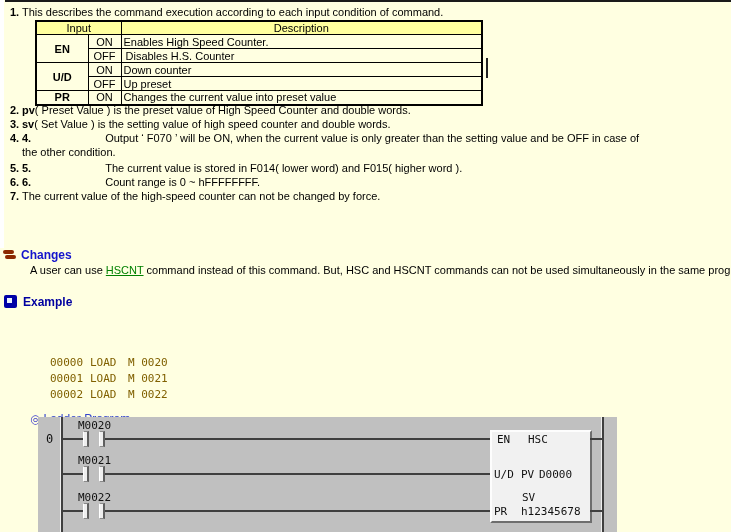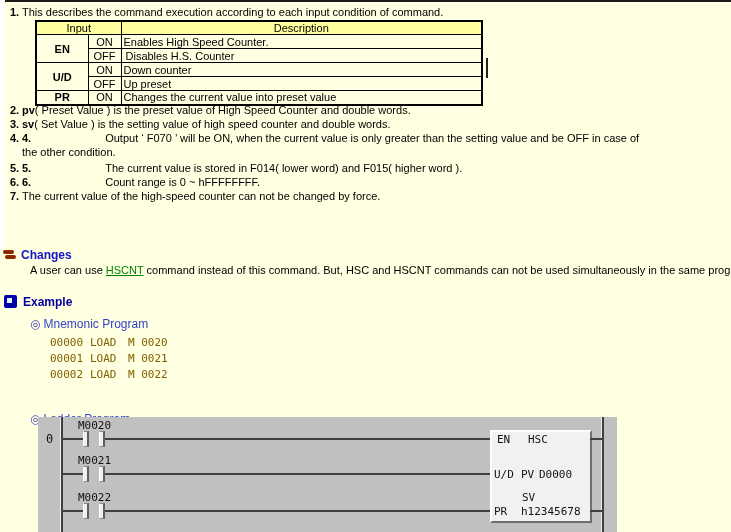--- a/index.html
+++ b/index.html
@@ -55,21 +55,21 @@
   #mnem-head{left:30px;top:317px;}
   #ladder-head{left:30px;top:400px;margin-top:12px;}
   .bullet{color:#4040CC;font-size:12px;font-family:"DejaVu Sans",sans-serif;}
   .prog-title{color:#3344CC;font-size:12px;margin-left:3px;}
 
   
   #code{left:50px;top:335px;font-family:"DejaVu Sans Mono",monospace;font-size:11px;color:#806000;}
   .code-line{height:16px;line-height:16px;white-space:nowrap;}
   .code-line .addr{display:inline-block;width:40px;}
   .code-line .op{display:inline-block;width:38px;}
-  .code-line .a1{display:inline-block;min-width:54px;}
+  .code-line .a1{display:inline-block;min-width:54px;margin-top:20px;}
   .code-line .opb{font-weight:bold;}
 
   
   #ladder{left:38px;top:417px;width:579px;height:115px;background:#C0C0C0;overflow:hidden;
           font-family:"DejaVu Sans Mono",monospace;font-size:11px;color:#111;}
   .rail{position:absolute;top:0;bottom:0;width:2px;background:#3f3f3f;box-shadow:-1px 0 0 #eee;}
   #lrail{left:23px;}
   #rrail{left:564px;}
   .rline{position:absolute;height:2px;background:#3f3f3f;}
   .bar{position:absolute;width:6px;height:16px;background:#efefef;border:1px solid #8a8a8a;border-left-color:#fff;border-right:2px solid #5f5f5f;box-sizing:border-box;}
@@ -143,23 +143,20 @@
 
   <div id="notice-head" class="abs">
     <span id="notice-icon"><span class="nb nb1"></span><span class="nb nb2"></span></span><span class="notice-title">Changes</span>
   </div>
   <div id="notice-text" class="abs"><span>A user can use </span><a id="hscnt-link">HSCNT</a><span> command instead of this command. But, HSC and HSCNT commands can not be used simultaneously in the same program.</span></div>
 
   <div id="example-head" class="abs">
     <span id="example-icon"><span class="inner"></span></span><span class="example-title">Example</span>
   </div>
 
-  <div id="mnem-head" class="abs prog-head">
-    <span class="bullet">◎</span><span class="prog-title">Mnemonic Program</span>
-  </div>
 
   <div id="code" class="abs">
     <div class="code-line"><span class="addr">00000</span><span class="op">LOAD</span><span class="a1">M 0020</span><span class="a2"></span></div>
     <div class="code-line"><span class="addr">00001</span><span class="op">LOAD</span><span class="a1">M 0021</span><span class="a2"></span></div>
     <div class="code-line"><span class="addr">00002</span><span class="op">LOAD</span><span class="a1">M 0022</span><span class="a2"></span></div>
   </div>
 
   <div id="ladder-head" class="abs prog-head">
     <span class="bullet">◎</span><span class="prog-title">Ladder Program</span>
   </div>

